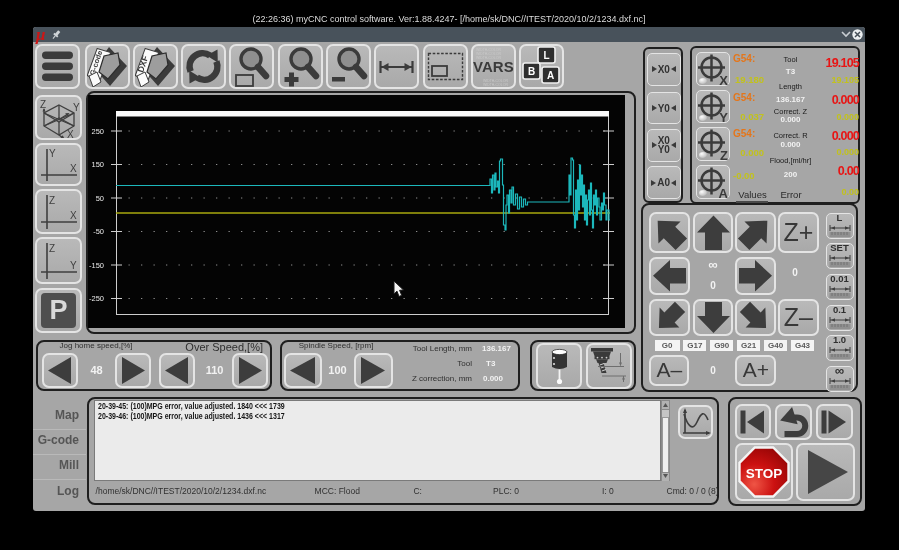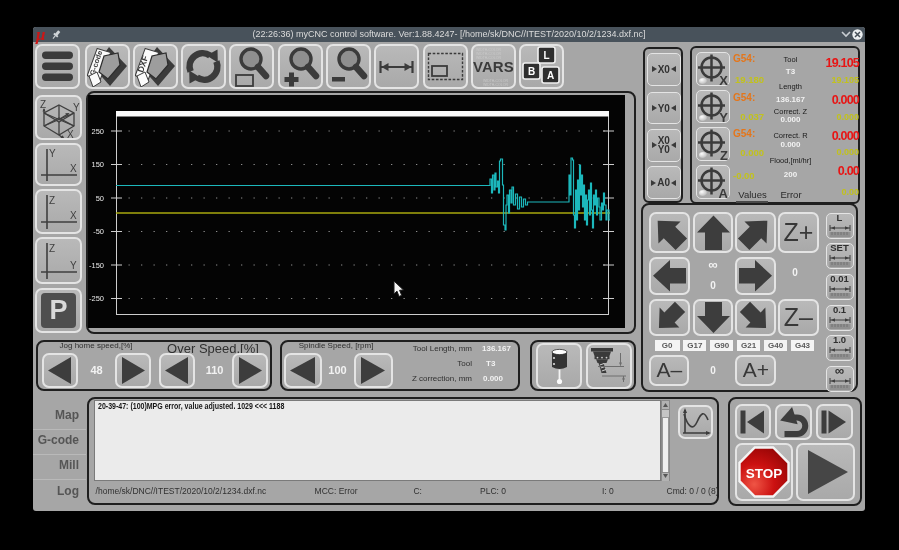--- a/index.html
+++ b/index.html
@@ -1,21 +1,21 @@
 <!DOCTYPE html>
 <html><head>
 <meta charset="utf-8">
 <style>
 html,body{margin:0;padding:0;}
 body{width:899px;height:550px;background:#000;position:relative;overflow:hidden;
   font-family:"Liberation Sans",sans-serif;}
 .abs{position:absolute;}
 #win{left:33px;top:27px;width:832px;height:484px;background:#a6a6a6;border-radius:3px;}
 #titlebar{left:33px;top:27px;width:832px;height:15px;background:#48525b;border-radius:3px 3px 0 0;}
-#title{left:33px;top:29px;width:832px;text-align:center;font-size:9px;color:#dcdcdc;}
+#title{left:33px;top:14px;width:832px;text-align:center;font-size:9px;color:#dcdcdc;}
 .btn{position:absolute;background:linear-gradient(#b9b9b9,#a9a9a9);
   border:2px solid #e4e4e4;border-radius:7px;box-sizing:border-box;}
 .panel{position:absolute;border:2px solid #1f1f1f;border-radius:8px;box-sizing:border-box;}
 .ic{position:absolute;left:0;top:0;}
 .dk{fill:#3b3b3b;}
 .dks{stroke:#3b3b3b;fill:none;}
 .txt{position:absolute;color:#303030;}
 .wt{position:absolute;color:#f2f2f2;}
 .ctr{display:flex;align-items:center;justify-content:center;text-align:center;}
 .rt{text-align:right;}
@@ -257,21 +257,21 @@
   V120 h1 V88 h1 V115 h1 V133 h1 V100 h1 V110 h1 V95 h1 V120 h1 V103 h1.5
   V112 h1 V125 h1.5 V108 h1 V115 h1 V98 h1 V110 h1.5 V125 h1 V115 h2 V125 h1"></path>
 </svg>
 </div>
 <svg class="abs" style="left:393px;top:281px" width="12" height="17" viewBox="0 0 12 17">
  <polygon points="1,0 1,13 4,10.2 6,15.5 8.7,14.3 6.6,9.3 10.5,9" fill="#f4f4f4" stroke="#1a1a1a" stroke-width="1"></polygon>
 </svg>
 
 <div class="panel" style="left:36px;top:340px;width:236px;height:51px;"></div>
 <div class="txt" style="left:40px;top:341px;width:112px;text-align:center;font-size:8px;">Jog home speed,[%]</div>
-<div class="txt" style="left:157px;top:341px;width:112px;text-align:center;font-size:13px;">Over Speed,[%]</div>
+<div class="txt" style="left:151px;top:341px;width:112px;text-align:right;font-size:11px;">Over Speed,[%]</div>
 <div class="btn" style="left:42px;top:352.5px;width:36px;height:35px;">
  <svg class="ic" width="32" height="31">
       <polygon points="27,2 27,29 4,15.5" fill="#3d3d3d"></polygon>
     </svg>
   </div>
 <div class="wt ctr" style="left:81px;top:352px;width:31px;height:35px;font-size:11px;font-weight:bold;">48</div>
 <div class="btn" style="left:114.5px;top:352.5px;width:36px;height:35px;">
  <svg class="ic" width="32" height="31">
       <polygon points="5,2 5,29 28,15.5" fill="#3d3d3d"></polygon>
     </svg>
@@ -610,21 +610,22 @@
 <div class="txt rt" style="left:30px;top:408.2px;width:49px;font-size:12px;font-weight:bold;color:#555;">Map</div>
 <div class="txt rt" style="left:30px;top:432.7px;width:49px;font-size:12px;font-weight:bold;color:#555;">G-code</div>
 <div class="txt rt" style="left:30px;top:457.8px;width:49px;font-size:12px;font-weight:bold;color:#555;">Mill</div>
 <div class="txt rt" style="left:30px;top:483.6px;width:49px;font-size:12px;font-weight:bold;color:#555;">Log</div>
 <div class="abs" style="left:33px;top:428.5px;width:53px;height:1px;background:#b9b9b9;"></div>
 <div class="abs" style="left:33px;top:453.5px;width:53px;height:1px;background:#b9b9b9;"></div>
 <div class="abs" style="left:33px;top:478.5px;width:53px;height:1px;background:#b9b9b9;"></div>
 <div class="panel" style="left:87px;top:397px;width:632px;height:108px;"></div>
 <div class="abs" style="left:94px;top:400px;width:567px;height:81px;background:#ebebeb;border:1px solid #7a7a7a;box-sizing:border-box;
   font-size:9px;font-weight:bold;color:#161616;line-height:10.35px;padding-left:2.5px;overflow:hidden;">
- <div class="logln"><span class="sq">20-39-47: (100)MPG error, value adjusted. 1029 &lt;&lt;&lt; 1188</span></div>
+ <div class="logln"><span class="sq">20-39-45: (100)MPG error, value adjusted. 1840 &lt;&lt;&lt; 1739</span></div>
+ <div class="logln"><span class="sq">20-39-46: (100)MPG error, value adjusted. 1436 &lt;&lt;&lt; 1317</span></div>
 </div>
 <div class="abs" style="left:661px;top:400px;width:9px;height:81px;background:#c5c5c5;border:1px solid #8a8a8a;box-sizing:border-box;">
  <div class="abs" style="left:0;top:0;width:7px;height:8px;background:#b2b2b2;border-bottom:1px solid #8a8a8a;"></div>
  <svg class="abs" style="left:1px;top:2px;" width="5" height="4">
       <polygon points="2.5,0 0,4 5,4" fill="#555"></polygon>
     </svg>
  <div class="abs" style="left:0;top:16px;width:7px;height:58px;background:#efefef;border:1px solid #999;box-sizing:border-box;"></div>
  <div class="abs" style="left:0;top:71px;width:7px;height:8px;background:#b2b2b2;border-top:1px solid #8a8a8a;"></div>
  <svg class="abs" style="left:1px;top:73px;" width="5" height="4">
       <polygon points="2.5,4 0,0 5,0" fill="#555"></polygon>
@@ -634,23 +635,23 @@
  <svg class="ic" width="32" height="30" viewBox="0 0 32 30">
   <g stroke="#3d3d3d" stroke-width="1.6" fill="none">
    <path d="M5 3 L5 26 M3 26 L29 26"></path>
    <path d="M4 7 C 8 20, 13 24, 17 15 S 24 3, 28 13"></path>
   </g>
   <polygon points="5,1 3,6 7,6" fill="#3d3d3d"></polygon>
   <polygon points="31,26 26,24 26,28" fill="#3d3d3d"></polygon>
  </svg>
 </div>
 <div class="txt" style="left:95.6px;top:485.8px;font-size:8.5px;">/home/sk/DNC//ITEST/2020/10/2/1234.dxf.nc</div>
-<div class="txt" style="left:314.6px;top:485.8px;font-size:8.5px;">MCC: Error</div>
+<div class="txt" style="left:314.6px;top:485.8px;font-size:8.5px;">MCC: Flood</div>
 <div class="txt" style="left:413.4px;top:485.8px;font-size:8.5px;">C:</div>
-<div class="txt" style="left:480px;top:485.8px;font-size:8.5px;text-align:right;">PLC: 0</div>
+<div class="txt" style="left:493px;top:485.8px;font-size:8.5px;text-align:right;">PLC: 0</div>
 <div class="txt" style="left:602px;top:485.8px;font-size:8.5px;">I: 0</div>
 <div class="txt rt" style="left:640px;top:485.8px;width:78.5px;font-size:8.5px;">Cmd: 0 / 0 (8)</div>
 
 <div class="panel" style="left:728px;top:396.5px;width:134px;height:109px;"></div>
 <div class="btn" style="left:734.8px;top:404px;width:36.5px;height:36px;">
  <svg class="ic" width="32.5" height="32" viewBox="0 0 32.5 32">
   <rect x="3.5" y="4.5" width="5" height="23" fill="#3d3d3d"></rect>
   <polygon points="27,4.5 27,27.5 10,16" fill="#3d3d3d"></polygon>
  </svg>
 </div>

